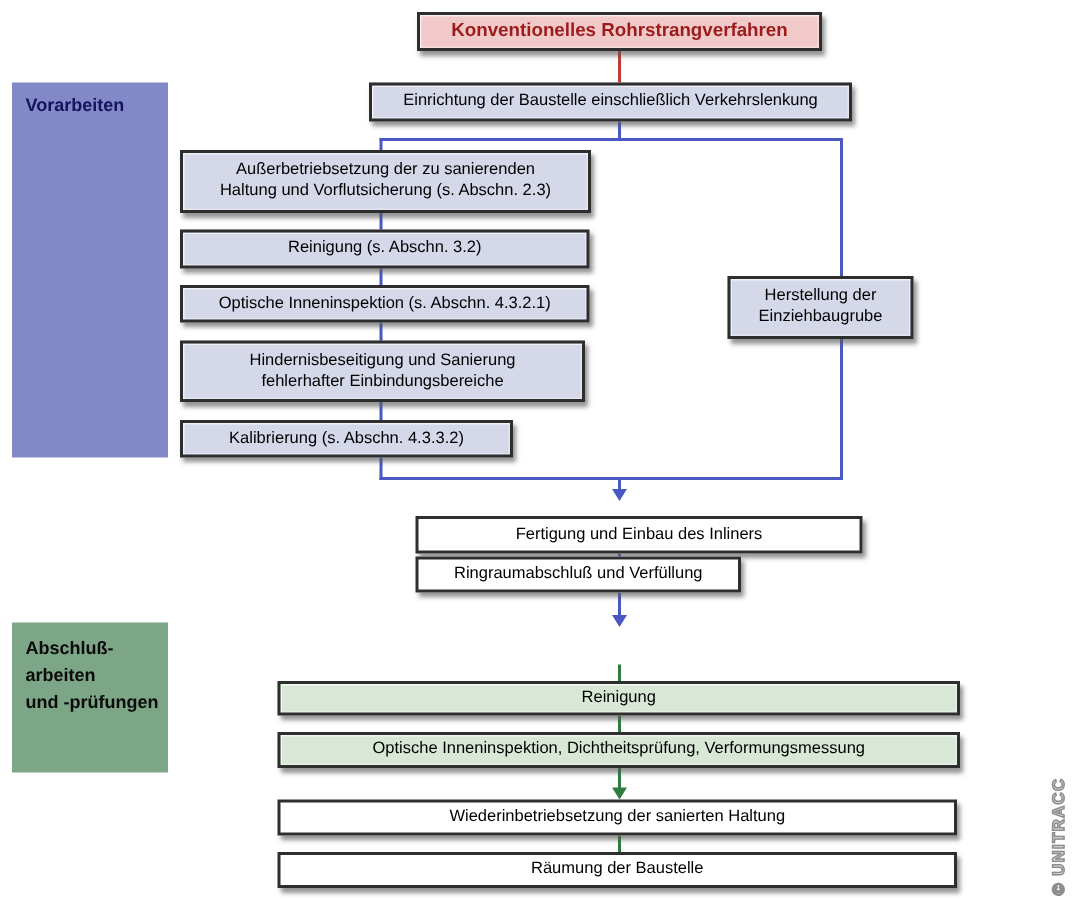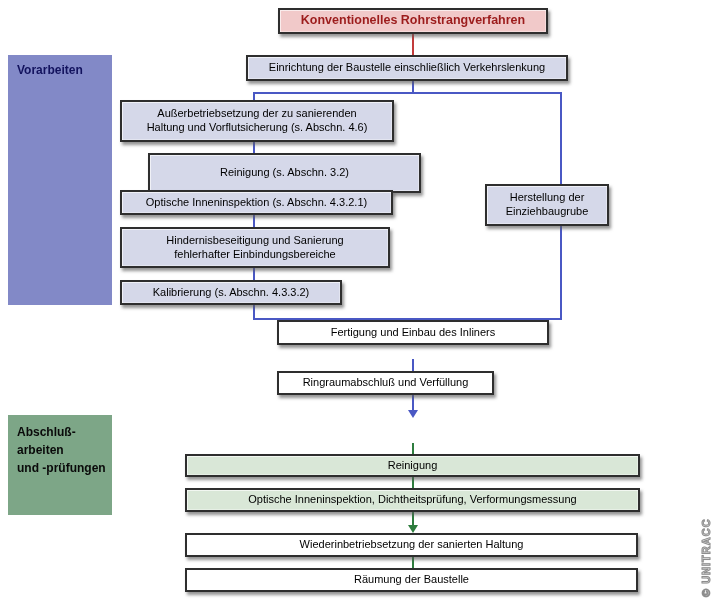--- a/index.html
+++ b/index.html
@@ -93,29 +93,29 @@
   <div class="vline green" style="left:412px; top:443px; height:12px;"></div>
   <div class="vline green" style="left:412px; top:477px; height:12px;"></div>
   <div class="vline green" style="left:412px; top:512px; height:14px;"></div>
   <div class="arrowhead green" style="left:408px; top:525px;"></div>
   <div class="vline green" style="left:412px; top:557px; height:12px;"></div>
 
   <div class="box titlebox nowrap" style="left:278px; top:8px; width:270px; height:26px;">Konventionelles Rohrstrangverfahren</div>
 
   <div class="box lavender nowrap" style="left:246px; top:55px; width:322px; height:26px;">Einrichtung der Baustelle einschließlich Verkehrslenkung</div>
 
-  <div class="box lavender" style="left:120px; top:100px; width:274px; height:42px;">Außerbetriebsetzung der zu sanierenden Haltung und Vorflutsicherung (s. Abschn. 4.6)</div>
-  <div class="box lavender nowrap" style="left:120px; top:153px; width:273px; height:40px;margin-left:28px;">Reinigung (s. Abschn. 3.2)</div>
+  <div class="box lavender" style="left:120px; top:100px; width:274px; height:42px;">Außerbetriebsetzung der zu sanierenden Haltung und Vorflutsicherung (s. Abschn. 2.3)</div>
+  <div class="box lavender nowrap" style="left:120px; top:153px; width:273px; height:26px;">Reinigung (s. Abschn. 3.2)</div>
   <div class="box lavender nowrap" style="left:120px; top:190px; width:273px; height:25px;">Optische Inneninspektion (s. Abschn. 4.3.2.1)</div>
   <div class="box lavender" style="left:120px; top:227px; width:270px; height:41px;">Hindernisbeseitigung und Sanierung fehlerhafter Einbindungsbereiche</div>
   <div class="box lavender nowrap" style="left:120px; top:280px; width:222px; height:25px;">Kalibrierung (s. Abschn. 4.3.3.2)</div>
 
   <div class="box lavender" style="left:485px; top:184px; width:124px; height:42px;">Herstellung der Einziehbaugrube</div>
 
-  <div class="box whitebox nowrap" style="left:277px; top:320px; width:272px; height:25px;">Fertigung und Einbau des Inliners</div>
+  <div class="box whitebox nowrap" style="left:277px; top:344px; width:298px; height:25px;">Fertigung und Einbau des Inliners</div>
   <div class="box whitebox nowrap" style="left:277px; top:371px; width:217px; height:24px;">Ringraumabschluß und Verfüllung</div>
 
   <div class="box greenbox nowrap" style="left:185px; top:454px; width:455px; height:23px;">Reinigung</div>
   <div class="box greenbox nowrap" style="left:185px; top:488px; width:455px; height:24px;">Optische Inneninspektion, Dichtheitsprüfung, Verformungsmessung</div>
 
   <div class="box whitebox nowrap" style="left:185px; top:533px; width:453px; height:24px;">Wiederinbetriebsetzung der sanierten Haltung</div>
   <div class="box whitebox nowrap" style="left:185px; top:568px; width:453px; height:24px;">Räumung der Baustelle</div>
 
   <div class="watermark">© UNITRACC</div>
 

